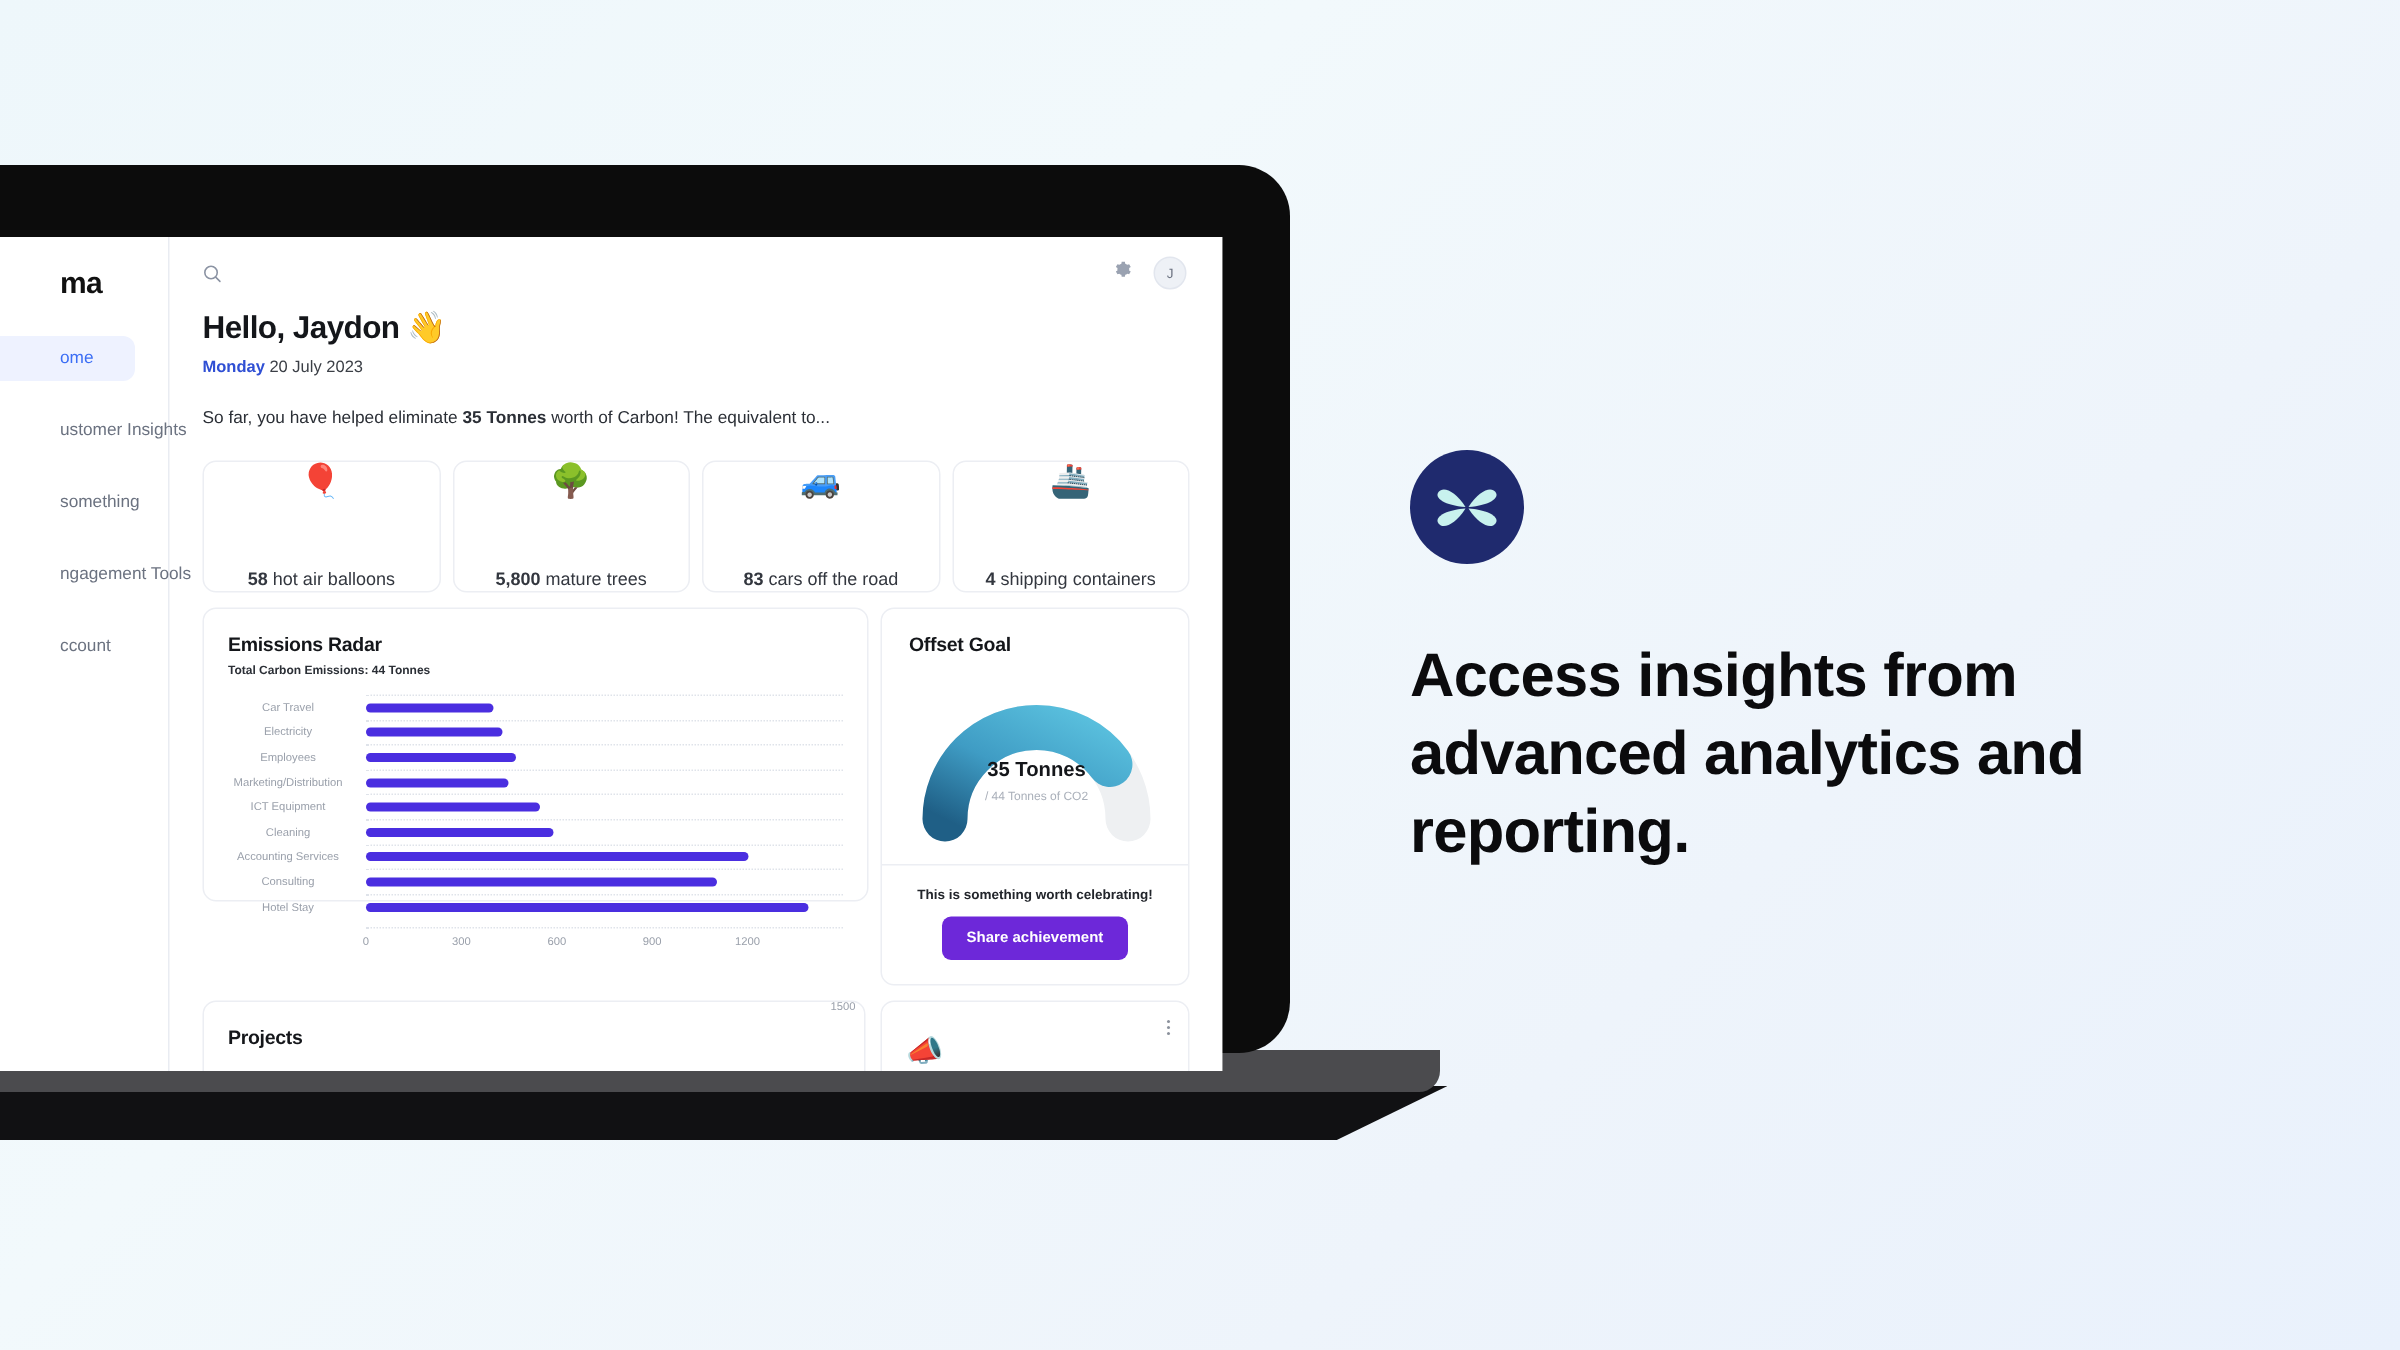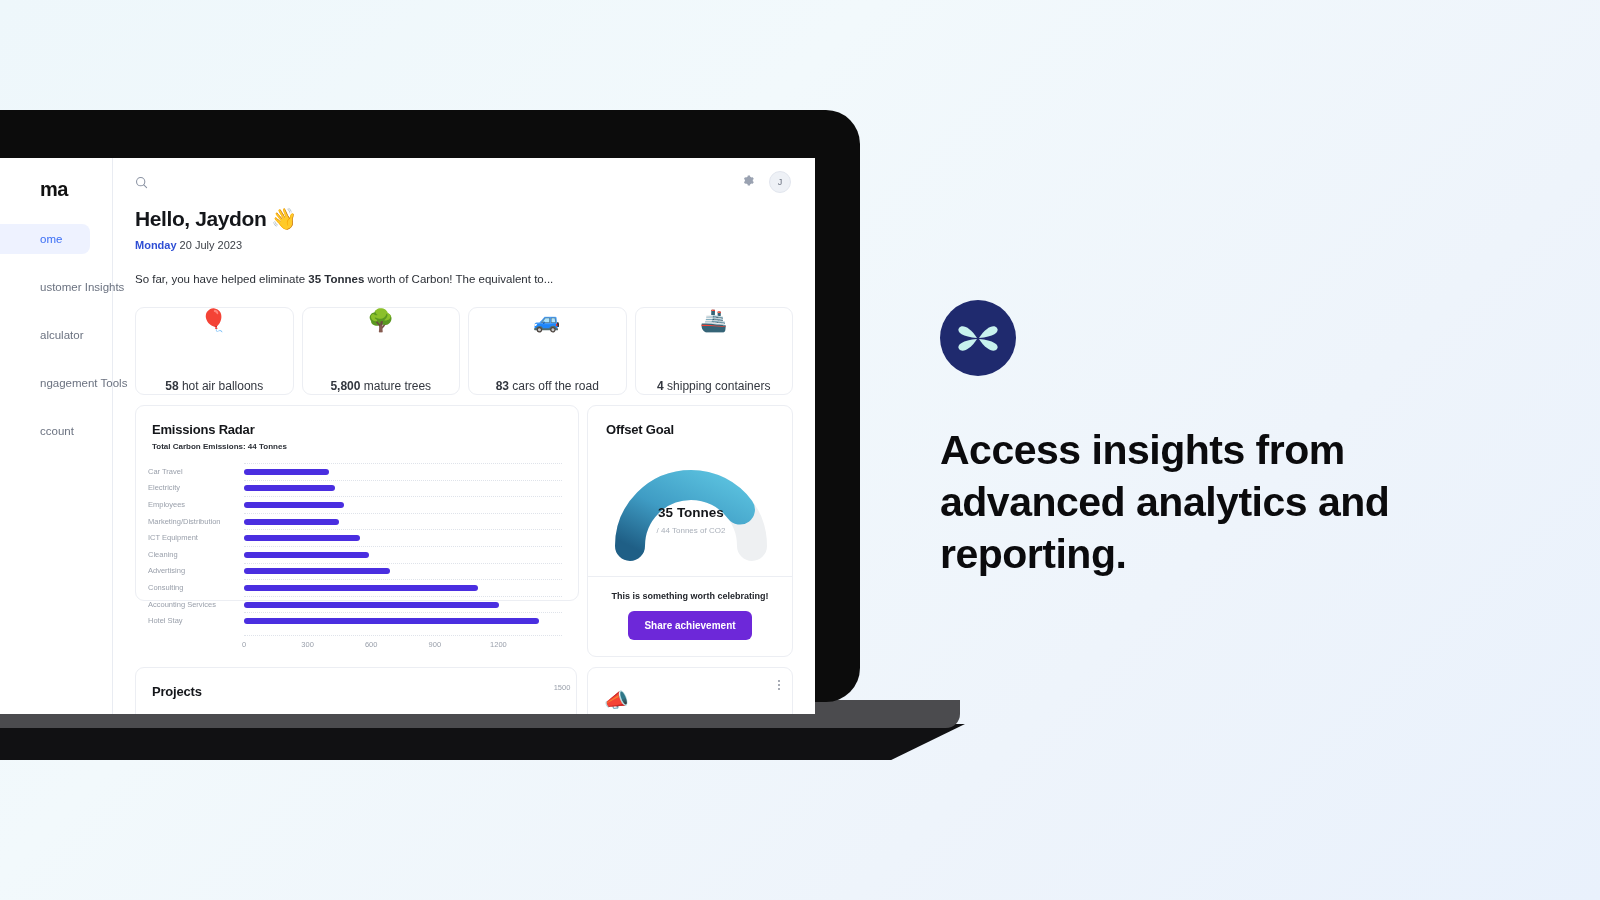--- a/index.html
+++ b/index.html
@@ -118,21 +118,21 @@
     background: #fff; padding: 16px 16px 8px 12px;
   }
   .card-title { font-size: 13px; font-weight: 800; color: #14161a; letter-spacing: -.2px; padding-left:4px;}
   #chart-sub { font-size: 8px; font-weight: 700; color: #2b2f36; margin-top: 5px; padding-left:4px;}
 
   #plot { margin-top: 12px; display: flex; flex-direction: column; }
   .row {
     display: flex; align-items: center; height: 16.6px;
   }
   .row-label {
-    width: 96px; flex: none; text-align: left; padding-right: 8px;
+    width: 96px; flex: none; text-align: center; padding-right: 8px;
     font-size: 7.5px; color: #9aa0ab; white-space: nowrap;
   }
   .row-track {
     flex: 1; position: relative; height: 100%;
     border-top: 1px dotted #dfe3ea;
     display: flex; align-items: center;
   }
   .bar { height: 6px; border-radius: 3px; background: #4a2ee0; }
 
   #xaxis { display: flex; margin-top: 6px; }
@@ -214,21 +214,21 @@
       <aside id="sidebar">
         <div id="brand">ma</div>
         <nav id="nav">
           <div class="nav-item active">
             <span>ome</span>
           </div>
           <div class="nav-item">
             <span>ustomer Insights</span>
           </div>
           <div class="nav-item">
-            <span>alculator</span>
+            <span>something</span>
           </div>
           <div class="nav-item">
             <span>ngagement Tools</span>
           </div>
           <div class="nav-item">
             <span>ccount</span>
           </div>
         </nav>
       </aside>
 
@@ -320,35 +320,29 @@
                       <div class="bar" style="width: 36.3333%; background: rgb(74, 46, 224);"></div>
                     </div>
                   </div>
                   <div class="row">
                     <div class="row-label">Cleaning</div>
                     <div class="row-track">
                       <div class="bar" style="width: 39.3333%; background: rgb(74, 46, 224);"></div>
                     </div>
                   </div>
                   <div class="row">
-                    <div class="row-label">Advertising</div>
-                    <div class="row-track">
-                      <div class="bar" style="width: 46%; background: rgb(74, 46, 224);"></div>
+                    <div class="row-label">Accounting Services</div>
+                    <div class="row-track">
+                      <div class="bar" style="width: 80.3333%; background: rgb(74, 46, 224);"></div>
                     </div>
                   </div>
                   <div class="row">
                     <div class="row-label">Consulting</div>
                     <div class="row-track">
                       <div class="bar" style="width: 73.6667%; background: rgb(74, 46, 224);"></div>
-                    </div>
-                  </div>
-                  <div class="row">
-                    <div class="row-label">Accounting Services</div>
-                    <div class="row-track">
-                      <div class="bar" style="width: 80.3333%; background: rgb(74, 46, 224);"></div>
                     </div>
                   </div>
                   <div class="row">
                     <div class="row-label">Hotel Stay</div>
                     <div class="row-track">
                       <div class="bar" style="width: 92.6667%; background: rgb(74, 46, 224);"></div>
                     </div>
                   </div>
                 </div>
               <div id="xaxis">

